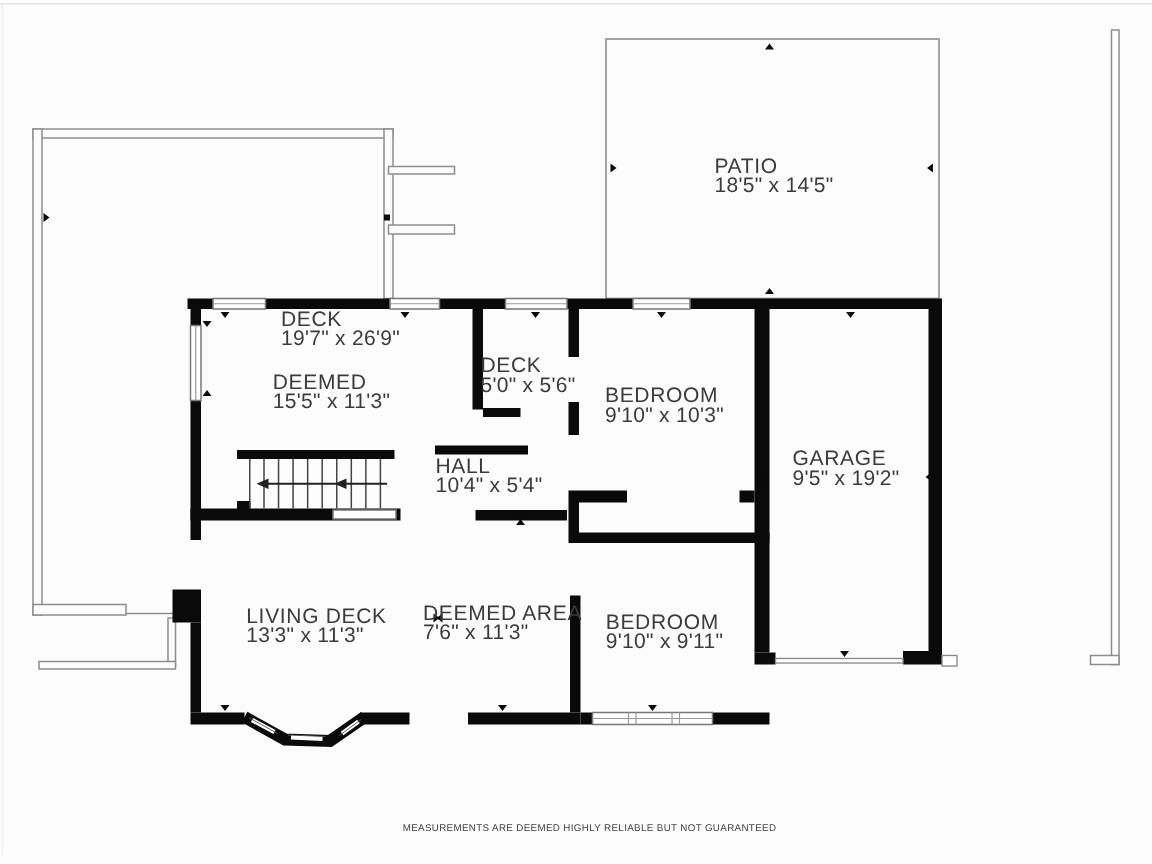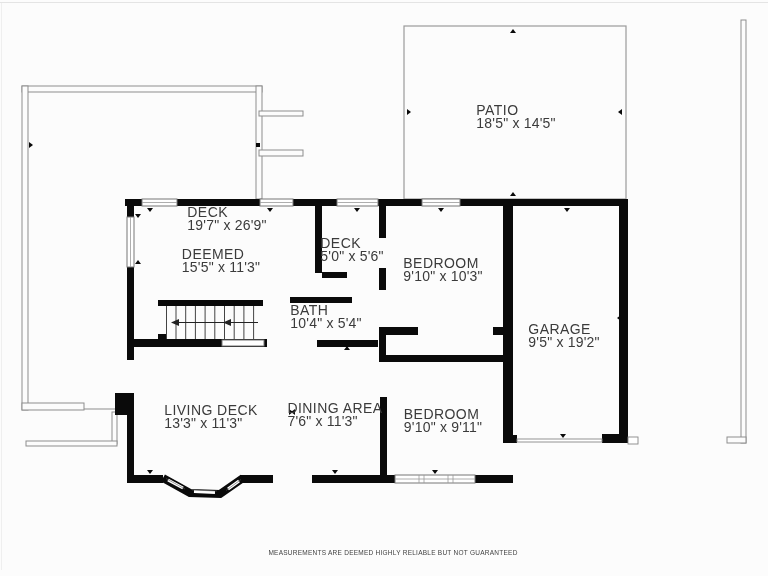--- a/index.html
+++ b/index.html
@@ -199,34 +199,34 @@
         <span class="room-dims">15'5" x 11'3"</span>
       </div>
       <div class="room-label" style="left: 352px; top: 250px;">
         <span class="room-name">DECK</span>
         <span class="room-dims">5'0" x 5'6"</span>
       </div>
       <div class="room-label" style="left: 443px; top: 270px;">
         <span class="room-name">BEDROOM</span>
         <span class="room-dims">9'10" x 10'3"</span>
       </div>
-      <div class="room-label" style="left: 564px; top: 336px;">
+      <div class="room-label" style="left: 564px; top: 312px;">
         <span class="room-name">GARAGE</span>
         <span class="room-dims">9'5" x 19'2"</span>
       </div>
       <div class="room-label" style="left: 326px; top: 317px;">
-        <span class="room-name">BATH</span>
+        <span class="room-name">HALL</span>
         <span class="room-dims">10'4" x 5'4"</span>
       </div>
       <div class="room-label" style="left: 211px; top: 417px;">
         <span class="room-name">LIVING DECK</span>
         <span class="room-dims">13'3" x 11'3"</span>
       </div>
       <div class="room-label" style="left: 335px; top: 415px;">
-        <span class="room-name">DINING AREA</span>
+        <span class="room-name">DEEMED AREA</span>
         <span class="room-dims">7'6" x 11'3"</span>
       </div>
       <div class="room-label" style="left: 443px; top: 421px;">
         <span class="room-name">BEDROOM</span>
         <span class="room-dims">9'10" x 9'11"</span>
       </div>
     </div>
 
   <div class="disclaimer">MEASUREMENTS ARE DEEMED HIGHLY RELIABLE BUT NOT GUARANTEED</div>
 </div>

